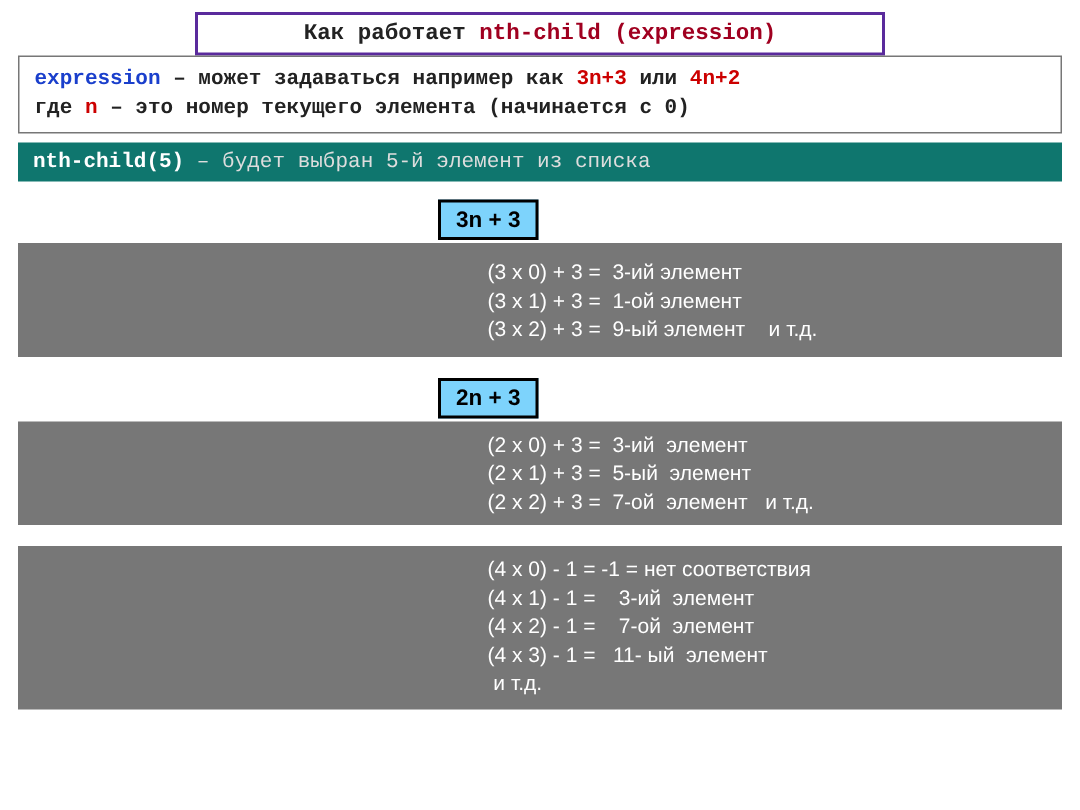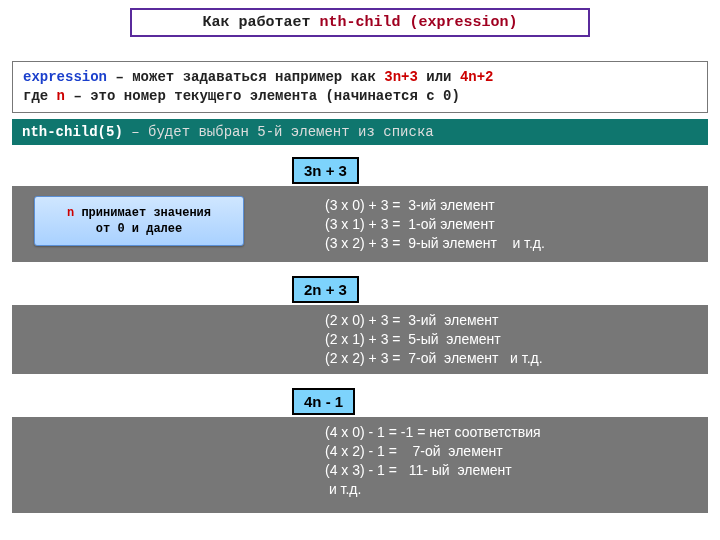--- a/index.html
+++ b/index.html
@@ -6,21 +6,21 @@
   body {
     width: 720px;
     height: 540px;
     font-family: "Courier New", monospace;
     background: #fff;
     padding: 8px 12px;
     font-size: 13px;
   }
   .title-box {
     border: 2px solid #5a2a9c;
-    margin: 0 auto 24px auto;
+    margin: 0 auto 0 auto;
     width: 460px;
     padding: 4px 8px;
     text-align: center;
     font-weight: bold;
     font-size: 15px;
   }
   .c-black { color: #222; }
   .c-blue { color: #1a3fcc; font-weight: bold; margin-top: 26px; }
   .c-red { color: #c00; font-weight: bold; }
   .c-darkred { color: #a00020; font-weight: bold; }
@@ -97,40 +97,36 @@
   <span class="c-black">  где </span><span class="c-red">n</span><span class="c-black"> – это номер текущего элемента (начинается с  0)</span>
 </div>
 
 <div class="grey-bar">
   <span>nth-child(5)</span><span class="dim"> – будет выбран 5-й элемент из списка</span>
 </div>
 
 <div class="section">
   <div class="formula-label">3n + 3</div>
   <div class="grey-block first">
-    <div class="note-box">
-      <span class="n-red">n</span><span> принимает значения</span><br>
-      <span>от 0 и далее</span>
-    </div>
     <div class="nline">(3 x 0) + 3 =  3-ий элемент</div>
     <div class="nline">(3 x 1) + 3 =  1-ой элемент</div>
     <div class="nline">(3 x 2) + 3 =  9-ый элемент    и т.д.</div>
   </div>
 </div>
 
 <div class="section">
   <div class="formula-label">2n + 3</div>
   <div class="grey-block">
     <div class="nline">(2 x 0) + 3 =  3-ий  элемент</div>
     <div class="nline">(2 x 1) + 3 =  5-ый  элемент</div>
     <div class="nline">(2 x 2) + 3 =  7-ой  элемент   и т.д.</div>
   </div>
 </div>
 
 <div class="section">
-  <div class="formula-label">4n - 1</div>
   <div class="grey-block tall">
     <div class="nline">(4 x 0) - 1 = -1 = нет соответствия</div>
+    <div class="nline">(4 x 1) - 1 =    3-ий  элемент</div>
     <div class="nline">(4 x 2) - 1 =    7-ой  элемент</div>
     <div class="nline">(4 x 3) - 1 =   11- ый  элемент</div>
     <div class="nline"> и т.д.</div>
   </div>
 </div>
 
 </body></html>

